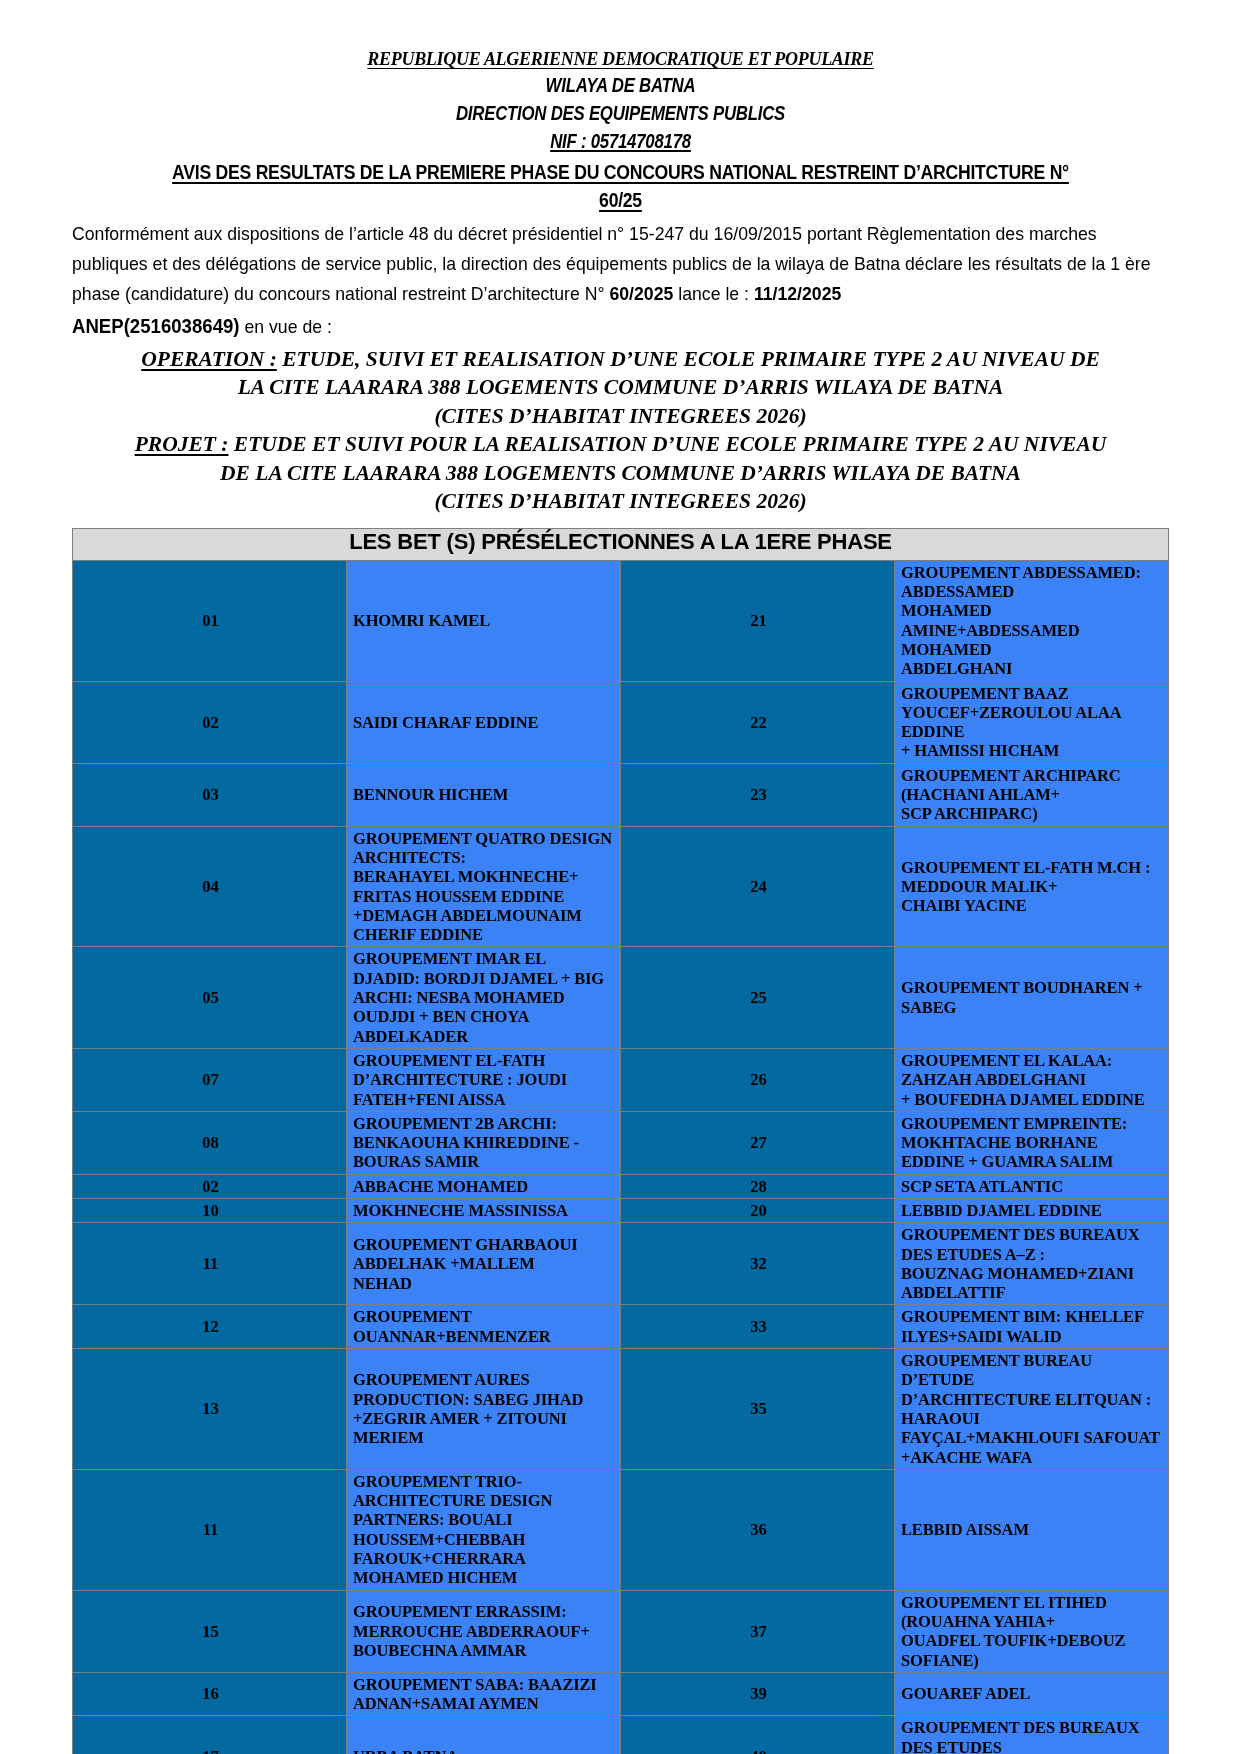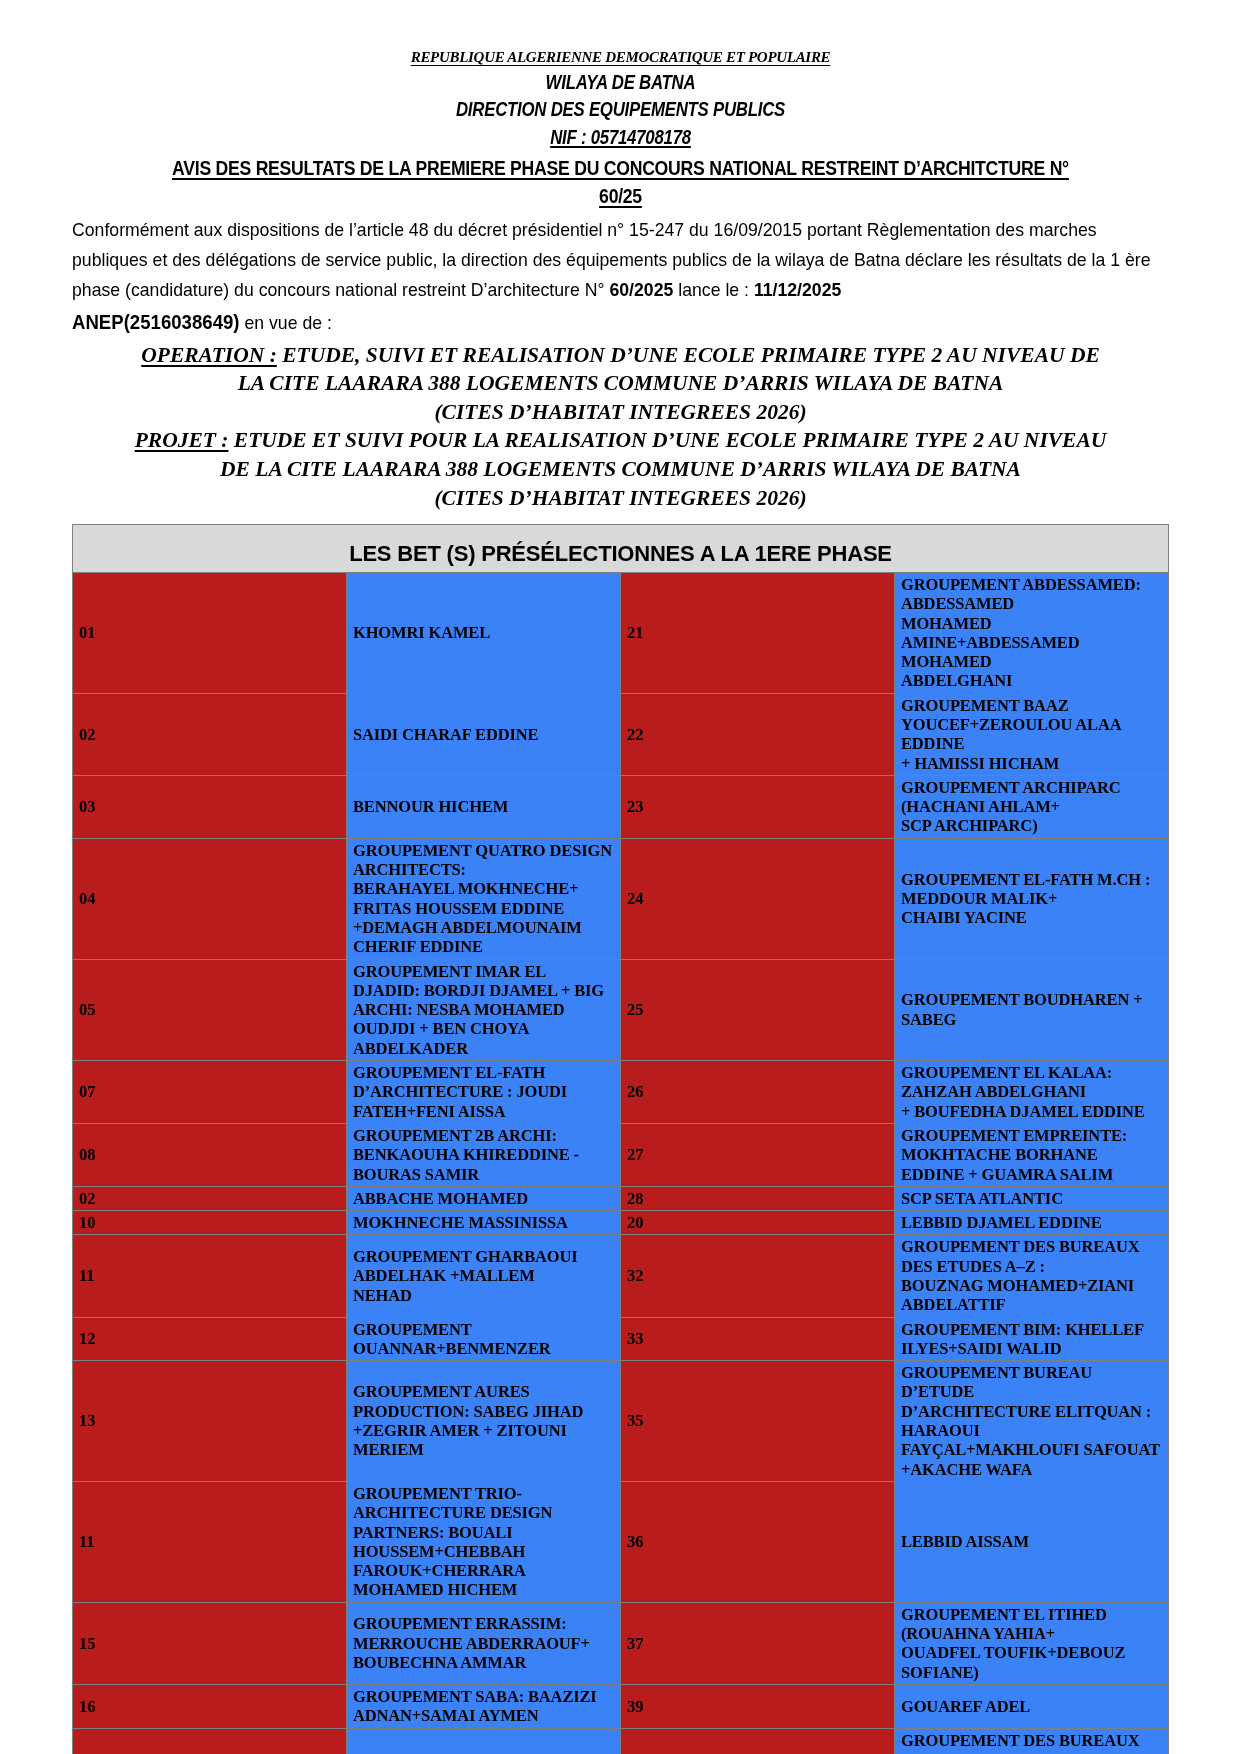--- a/index.html
+++ b/index.html
@@ -24,21 +24,21 @@
 
   
   .hdr {
     text-align: center;
     font-family: "Liberation Serif", serif;
     font-weight: bold;
     font-style: italic;
     letter-spacing: -0.3px;
   }
   .hdr-l1 {
-    font-size: 15px;
+    font-size: 18px;
     text-decoration: underline;
     text-underline-offset: 3px;
     line-height: 1.30;
   }
   .hdr-sans {
     font-family: "Liberation Sans", sans-serif;
     font-style: italic;
     font-weight: bold;
     transform: scaleX(0.80);
     transform-origin: center center;
@@ -126,25 +126,26 @@
     font-weight: bold;
     line-height: 1.17;
   }
   table.bet th.title {
     background: #d9d9d9;
     text-align: center;
     font-family: "Liberation Sans", sans-serif;
     font-size: 22px;
     font-weight: bold;
     letter-spacing: -0.2px;
-    padding: 16px 0 5px 0;
+    padding: 0 0 5px 0;
     transform: none;
   }
   td.num {
-    background: #b91c1c;
+    background: #0369a1;
+    text-align: center;
     width: 42px;
     padding: 2px 2px;
     font-size: 16.5px;
   }
   td.name {
     background: #3b82f6;
     text-align: left;
     white-space: pre-line;
     letter-spacing: -0.15px;
   }

